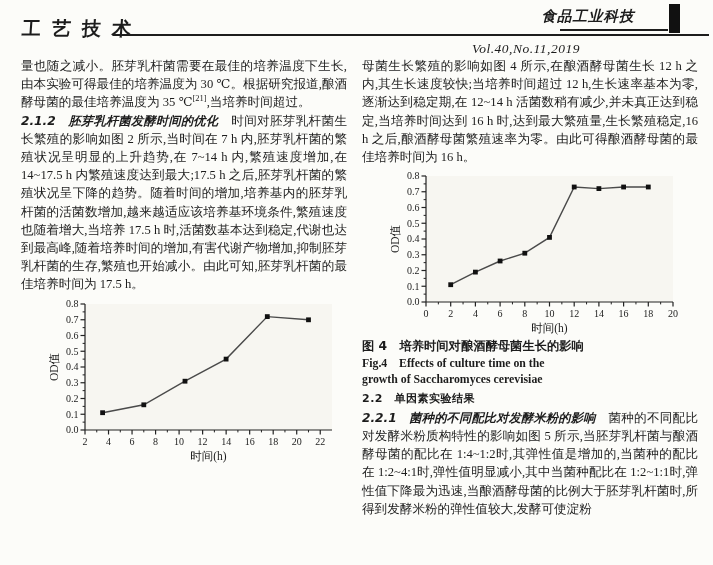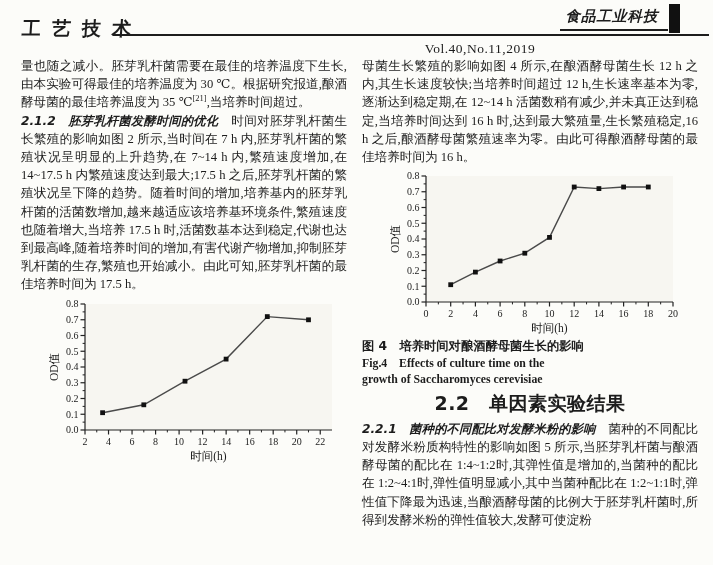--- a/index.html
+++ b/index.html
@@ -11,43 +11,43 @@
   }
   
   .calligraphy{
     position:absolute;left:22px;top:16px;
     font-size:19px;font-weight:bold;letter-spacing:11px;
     transform:skewX(-4deg);white-space:nowrap;
     font-family:"DejaVu Sans","Liberation Sans",sans-serif;
   }
   .header-rule{position:absolute;left:113px;top:34px;width:596px;height:2px;background:#1d1d1d;}
   .journal-logo{
-    position:absolute;left:560px;top:7px;width:104px;
+    position:absolute;left:536px;top:7px;width:104px;
     font-size:14.5px;font-weight:bold;font-style:italic;letter-spacing:1px;
     text-align:center;white-space:nowrap;
   }
   .logo-underline{position:absolute;left:560px;top:29px;width:108px;height:1.6px;background:#1d1d1d;}
   .logo-bar{position:absolute;left:669px;top:4px;width:11px;height:29px;background:#111;}
   .vol-line{
-    position:absolute;left:380px;top:41px;width:200px;text-align:center;
-    font-size:13.5px;letter-spacing:0.5px;
+    position:absolute;left:380px;top:41px;width:200px;text-align:right;
+    font-size:13.5px;font-style:italic;letter-spacing:0.5px;
   }
   
   .col{position:absolute;top:57px;}
   .col-left{left:21px;width:326px;}
   .col-right{left:362px;width:336px;}
   p.body{
     margin:0;font-size:12.6px;line-height:18.2px;
     text-align:justify;text-justify:inter-character;
   }
   p.body sup{font-size:8.5px;line-height:0;}
   .runin{font-family:"DejaVu Sans","Liberation Sans",sans-serif;font-weight:bold;font-size:12.2px;font-style:italic;}
   .sec-heading{
-    margin:4px 0 3px 0;font-size:19px;font-weight:bold;
-    font-family:"DejaVu Sans","Liberation Sans",sans-serif;letter-spacing:0.5px;text-align:center;
+    margin:4px 0 3px 0;font-size:11px;font-weight:bold;
+    font-family:"DejaVu Sans","Liberation Sans",sans-serif;letter-spacing:0.5px;
   }
   
   .chart{width:295px;height:168px;margin:2px 0 0 28px;}
   .caption{line-height:14.5px;margin-top:3px;}
   .caption .cn{
     font-size:12.3px;font-weight:bold;
     font-family:"DejaVu Sans","Liberation Sans",sans-serif;
   }
   .caption .en{font-size:11.8px;font-weight:bold;margin-top:2px;}
   .caption .species{}

